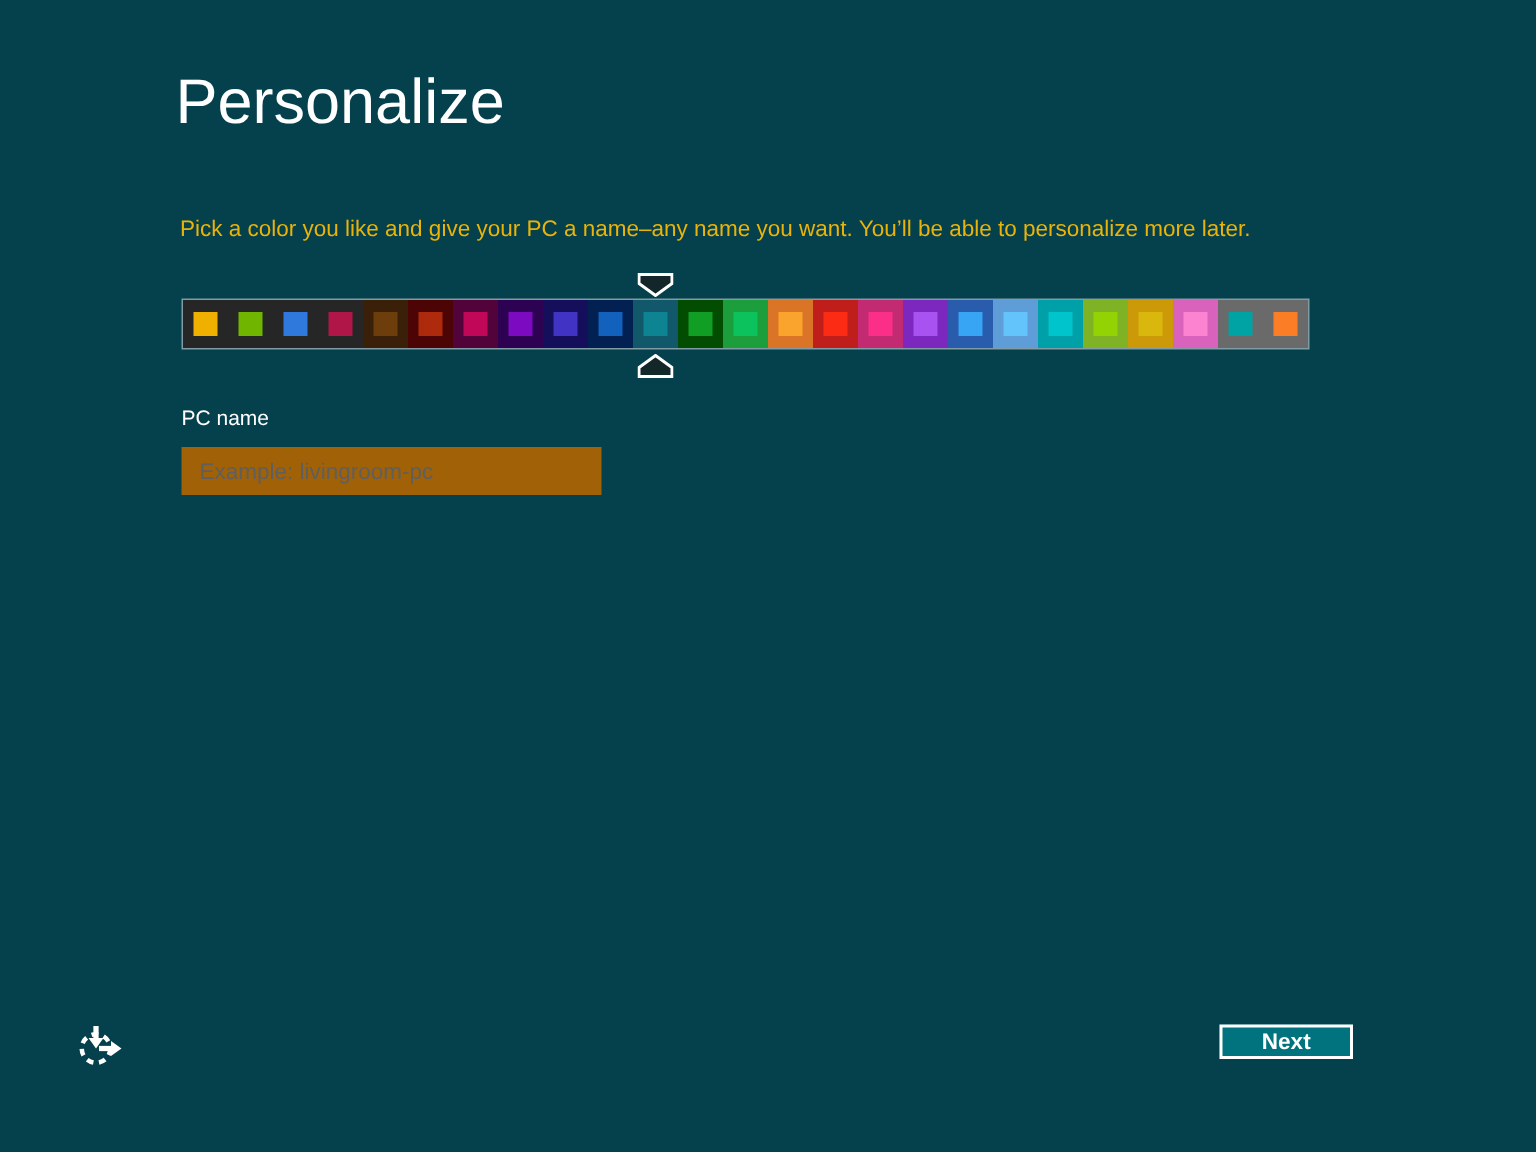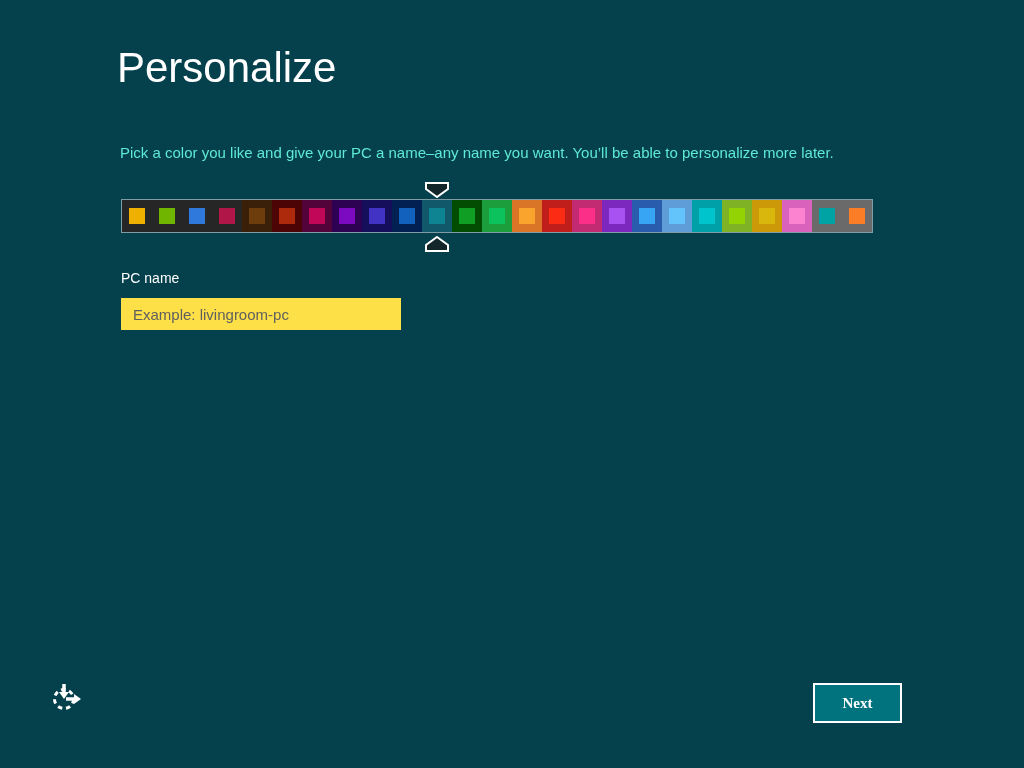--- a/index.html
+++ b/index.html
@@ -8,21 +8,21 @@
     background:#05404d;
     font-family:"Liberation Sans","DejaVu Sans",sans-serif;
     color:#ffffff;
   }
   .title{
     position:absolute;left:117px;top:44px;
     font-size:42px;font-weight:200;letter-spacing:0px;color:#ffffff;
   }
   .instruction{
     position:absolute;left:120px;top:144px;
-    font-size:15px;color:#5eead4;
+    font-size:15px;color:#eab308;
   }
   .strip{
     position:absolute;left:121px;top:199px;
     display:flex;border:1px solid #7f9ba3;
     width:750px;height:32px;
   }
   .tile{
     width:30px;height:32px;position:relative;flex:0 0 30px;
   }
   .swatch{
@@ -33,32 +33,32 @@
   .marker-bottom{top:236px;}
   .pcname-label{
     position:absolute;left:121px;top:270px;
     font-size:14px;color:#ffffff;
   }
   .pcname-input{
     position:absolute;left:121px;top:298px;
     width:256px;height:32px;border:none;outline:none;
     padding:0 12px;font-size:15px;
     font-family:"Liberation Sans","DejaVu Sans",sans-serif;
-    background:#fde047;color:#222222;
+    background:#a16207;color:#222222;
   }
   .pcname-input::placeholder{color:#5f5f5f;opacity:1;}
   .eoa-button{
     position:absolute;left:50px;top:680px;width:34px;height:34px;
     background:transparent;border:none;padding:0;cursor:pointer;
   }
   .next-button{
-    position:absolute;left:813px;top:683px;width:89px;height:40px;
+    position:absolute;left:813px;top:683px;width:89px;height:23px;
     background:#00737f;border:2px solid #ffffff;box-sizing:border-box;
     color:#ffffff;font-size:15px;font-weight:600;
-    font-family:Liberation Serif, serif;
+    font-family:Liberation Sans, sans-serif;
     display:flex;align-items:center;justify-content:center;cursor:pointer;
   }
 </style>
 </head>
 <body>
 
 <div class="title">Personalize</div>
 
 <div class="instruction">Pick a color you like and give your PC a name–any name you want. You’ll be able to personalize more later.</div>
 

